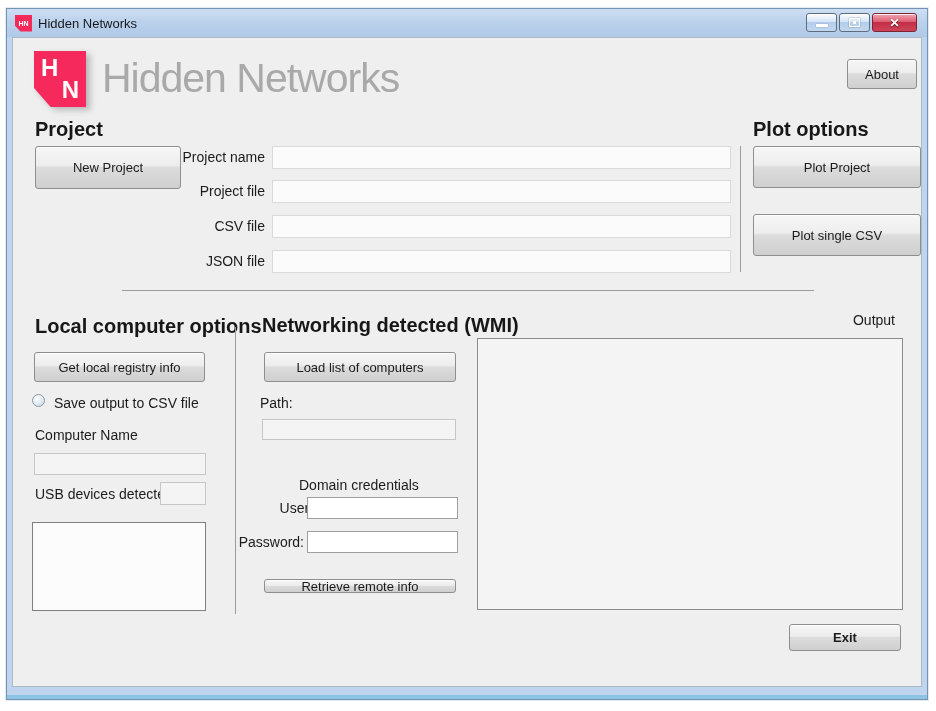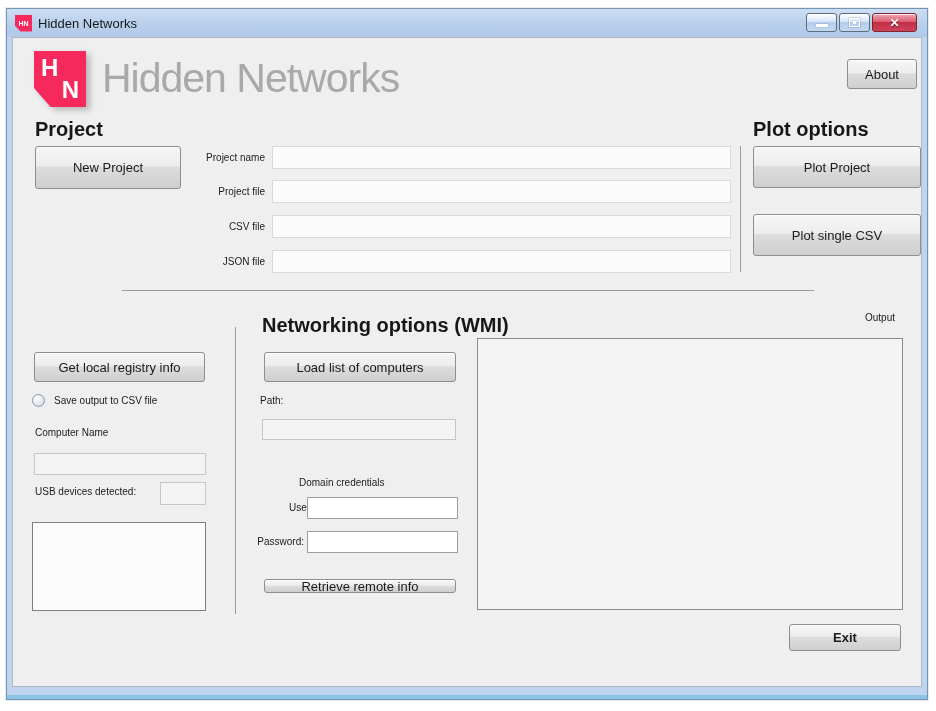--- a/index.html
+++ b/index.html
@@ -72,21 +72,21 @@
   
   .btn {
     position:absolute; border:1px solid #8E8E8E; border-radius:3px;
     background:linear-gradient(#F6F6F6, #EDEDED 45%, #DCDCDC 50%, #CFCFCF);
     box-shadow:inset 0 1px 0 rgba(255,255,255,.9);
     font-family:"Liberation Sans", sans-serif;
     font-size:13px; color:#1B1B1B; cursor:pointer;
     display:flex; align-items:center; justify-content:center;
   }
   .sec-title { position:absolute; font-size:20px; font-weight:bold; color:#171717; }
-  .lbl { position:absolute; font-size:10px; color:#1B1B1B; }
+  .lbl { position:absolute; font-size:14px; color:#1B1B1B; }
 
   input.fld {
     position:absolute; border:1px solid #D9D9D9; background:#FBFBFB;
     font-family:"Liberation Sans", sans-serif; font-size:13px; color:#222; padding:0 4px;
   }
   input.fld-gray { border:1px solid #C6C6C6; background:#F4F4F4; }
   input.fld-white { border:1px solid #9F9F9F; background:#FFFFFF; }
 
   .vline { position:absolute; width:1px; background:#9C9C9C; }
   .hline { position:absolute; height:1px; background:#9C9C9C; }
@@ -197,32 +197,33 @@
     <input class="fld proj-fld" id="fld-json" value="" style="">
 
     <div class="vline" id="vdiv1"></div>
 
     <div class="sec-title" id="plot-title">Plot options</div>
     <button class="btn" id="plot-project-btn">Plot Project</button>
     <button class="btn" id="plot-csv-btn">Plot single CSV</button>
 
     <div class="hline" id="hdiv"></div>
 
+    <div class="sec-title" id="local-title">Local computer options</div>
     <button class="btn" id="registry-btn">Get local registry info</button>
     <span class="radio" id="save-csv-radio"></span>
     <span class="lbl" id="save-csv-lbl">Save output to CSV file</span>
     <span class="lbl" id="computer-name-lbl">Computer Name</span>
     <input class="fld fld-gray" id="computer-name-fld" value="" style="">
     <span class="lbl" id="usb-lbl">USB devices detected:</span>
     <input class="fld fld-gray" id="usb-fld" value="" style="">
     <div class="listbox" id="usb-listbox"></div>
 
     <div class="vline" id="vdiv2"></div>
 
-    <div class="sec-title" id="net-title">Networking options (WMI)</div>
+    <div class="sec-title" id="net-title">Networking detected (WMI)</div>
     <button class="btn" id="load-btn">Load list of computers</button>
     <span class="lbl" id="path-lbl">Path:</span>
     <input class="fld fld-gray" id="path-fld" value="" style="">
     <span class="lbl" id="cred-title">Domain credentials</span>
     <span class="lbl" id="user-lbl">User:</span>
     <input class="fld fld-white" id="user-fld" value="" style="">
     <span class="lbl" id="password-lbl">Password:</span>
     <input class="fld fld-white" id="password-fld" value="" style="">
     <button class="btn" id="retrieve-btn">Retrieve remote info</button>
 

